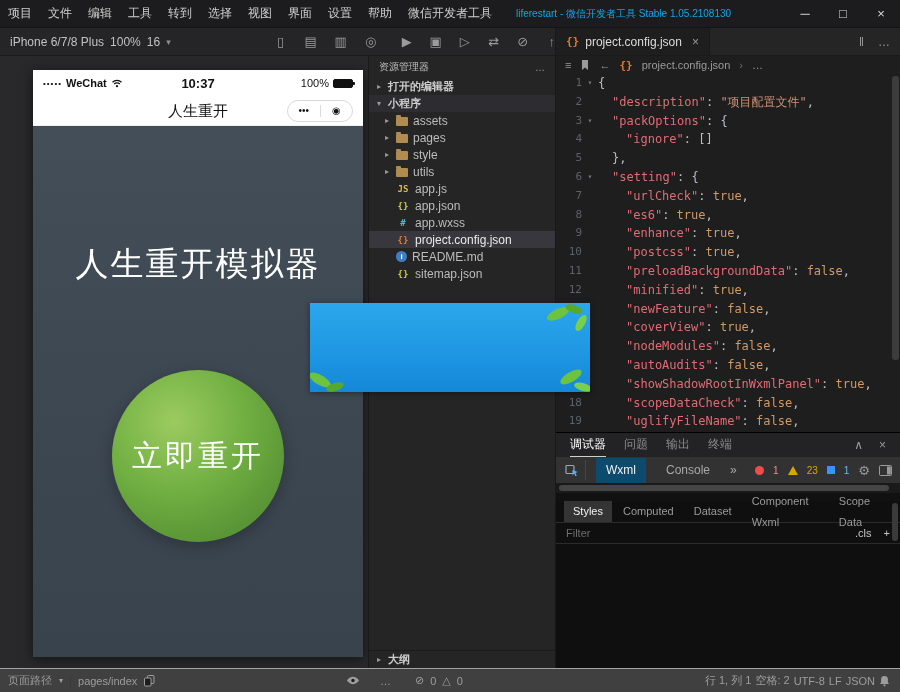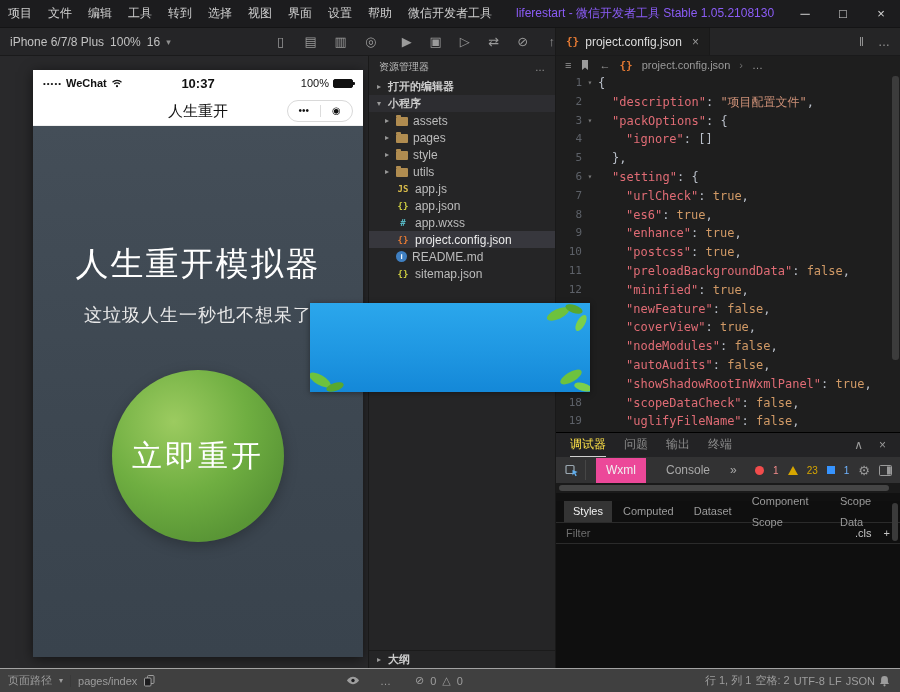--- a/index.html
+++ b/index.html
@@ -4,21 +4,21 @@
 <style>
   *{margin:0;padding:0;box-sizing:border-box}
   html,body{background:#111}
   .app{position:relative;width:900px;height:692px;background:#1e1e1e;overflow:hidden;
        font-family:"Liberation Sans","DejaVu Sans",sans-serif;color:#c5c5c5;font-size:12px;-webkit-font-smoothing:antialiased}
 
   
   .menubar{position:absolute;top:0;left:0;right:0;height:28px;background:#1c1c1e;display:flex;align-items:center;z-index:20;border-bottom:1px solid #141415}
   .menus{display:flex;align-items:center;height:100%}
   .menu-item{padding:0 8px;line-height:27px;color:#cfcfcf;cursor:default;white-space:nowrap}
-  .win-title{color:#8b5cf6;margin-left:16px;white-space:nowrap;font-size:12px}
+  .win-title{color:#0ea5e9;margin-left:16px;white-space:nowrap;font-size:10px}
   .win-controls{margin-left:auto;display:flex;height:100%}
   .win-btn{width:38px;text-align:center;line-height:27px;color:#d8d8d8;font-size:13px}
 
   
   .toolbar{position:absolute;top:28px;left:0;width:555px;height:28px;background:#252527;display:flex;align-items:center;border-bottom:1px solid #1a1a1b;z-index:15}
   .device{display:flex;align-items:center;gap:6px;padding:0 10px;color:#c2c2c2;white-space:nowrap}
   .device .dd{color:#8f8f8f;font-size:9px}
   .tb-group{display:flex;align-items:center;color:#9b9b9b;font-size:13px}
   .tb-group.g1{margin-left:92px;gap:14px}
   .tb-group.g2{margin-left:20px;gap:13px}
@@ -85,26 +85,26 @@
   .ln{width:26px;text-align:right;color:#5d6168;flex:none;font-size:11px}
   .fold{width:16px;text-align:center;color:#7a7a7a;font-size:8px;flex:none}
   .ct{white-space:pre}
   .tok-key{color:#e06c75}.tok-str{color:#ce9178}.tok-bool{color:#d19a66}.tok-punc{color:#b9bfc9}
   .vscroll{position:absolute;top:20px;right:1px;width:7px;height:284px;background:#3c3c3c;border-radius:3px}
 
   
   .debugger{position:absolute;left:0;right:0;bottom:0;height:236px;background:#111;border-top:1px solid #000}
   .dbg-tabs{height:24px;background:#232325;display:flex;align-items:center;padding:0 14px;gap:18px;font-size:12px}
   .dbg-tab{color:#8b8b8b;line-height:23px}
-  .dbg-tab.active{color:#fde047;border-bottom:1px solid #cfcfcf}
+  .dbg-tab.active{color:#ffffff;border-bottom:1px solid #cfcfcf}
   .dbg-win{margin-left:auto;display:flex;gap:16px;color:#9a9a9a}
   .dt-bar{height:26px;background:#323233;display:flex;align-items:center;padding:0 8px;gap:10px}
   .dt-inspect{width:22px;height:20px;display:flex;align-items:center;justify-content:center;border-right:1px solid #464646;padding-right:6px}
   .dt-tab{padding:0 10px;line-height:25px;color:#a8a8a8;font-size:12px}
-  .dt-tab.active{background:#ec4899;color:#f0f0f0}
+  .dt-tab.active{background:#0c4a6e;color:#f0f0f0}
   .dt-overflow{color:#a8a8a8}
   .dt-right{margin-left:auto;display:flex;align-items:center;gap:9px}
   .badge-dot{width:9px;height:9px;border-radius:50%;background:#f14c4c;display:inline-block}
   .badge-tri{width:0;height:0;border-left:5px solid transparent;border-right:5px solid transparent;border-bottom:9px solid #d7a600;display:inline-block}
   .badge-sq{width:8px;height:8px;background:#3794ff;display:inline-block}
   .badge-n{font-size:10px}
   .n-err{color:#f08a8a}.n-warn{color:#d7a600}.n-info{color:#6fb3ff}
   .dt-gear{color:#9a9a9a;font-size:13px}
   .hscroll{height:10px;background:#1a1a1a;position:relative}
   .hscroll .thumb{position:absolute;left:3px;top:2px;height:6px;width:330px;background:#454545;border-radius:3px}
@@ -211,21 +211,20 @@
       <div class="p-nav">
         <span class="nav-title">人生重开</span>
         <span class="capsule">
           <span class="half">•••</span>
           <span class="sep"></span>
           <span class="half">◉</span>
         </span>
       </div>
       <div class="p-body">
         <div class="game-title">人生重开模拟器</div>
-        <div class="game-sub">这垃圾人生一秒也不想呆了</div>
         <div class="restart-btn">立即重开</div>
       </div>
     </div>
   </div>
 
   <div class="ad-banner">
     <svg width="280" height="89" viewBox="0 0 280 89">
       <ellipse cx="248" cy="11" rx="12" ry="5" fill="#6dc23e" transform="rotate(-25 248 11)"></ellipse>
       <ellipse cx="264" cy="6" rx="9" ry="4" fill="#58a82e" transform="rotate(20 264 6)"></ellipse>
       <ellipse cx="271" cy="20" rx="9" ry="4" fill="#7bd04a" transform="rotate(-60 271 20)"></ellipse>
@@ -454,21 +453,21 @@
         </span>
       </div>
       <div class="hscroll">
           <span class="thumb"></span>
         </div>
       <div class="dbg-gap"></div>
       <div class="panel-tabs">
           <span class="panel-tab active">Styles</span>
           <span class="panel-tab">Computed</span>
           <span class="panel-tab">Dataset</span>
-          <span class="panel-tab">Component Scope</span>
+          <span class="panel-tab">Component Wxml</span>
           <span class="panel-tab">Scope Data</span>
         </div>
       <div class="filter-row">
         <input placeholder="Filter" style="">
         <span class="filter-right">
           <span>.cls</span>
           <span>+</span>
         </span>
       </div>
       <div class="panel-empty"></div>

